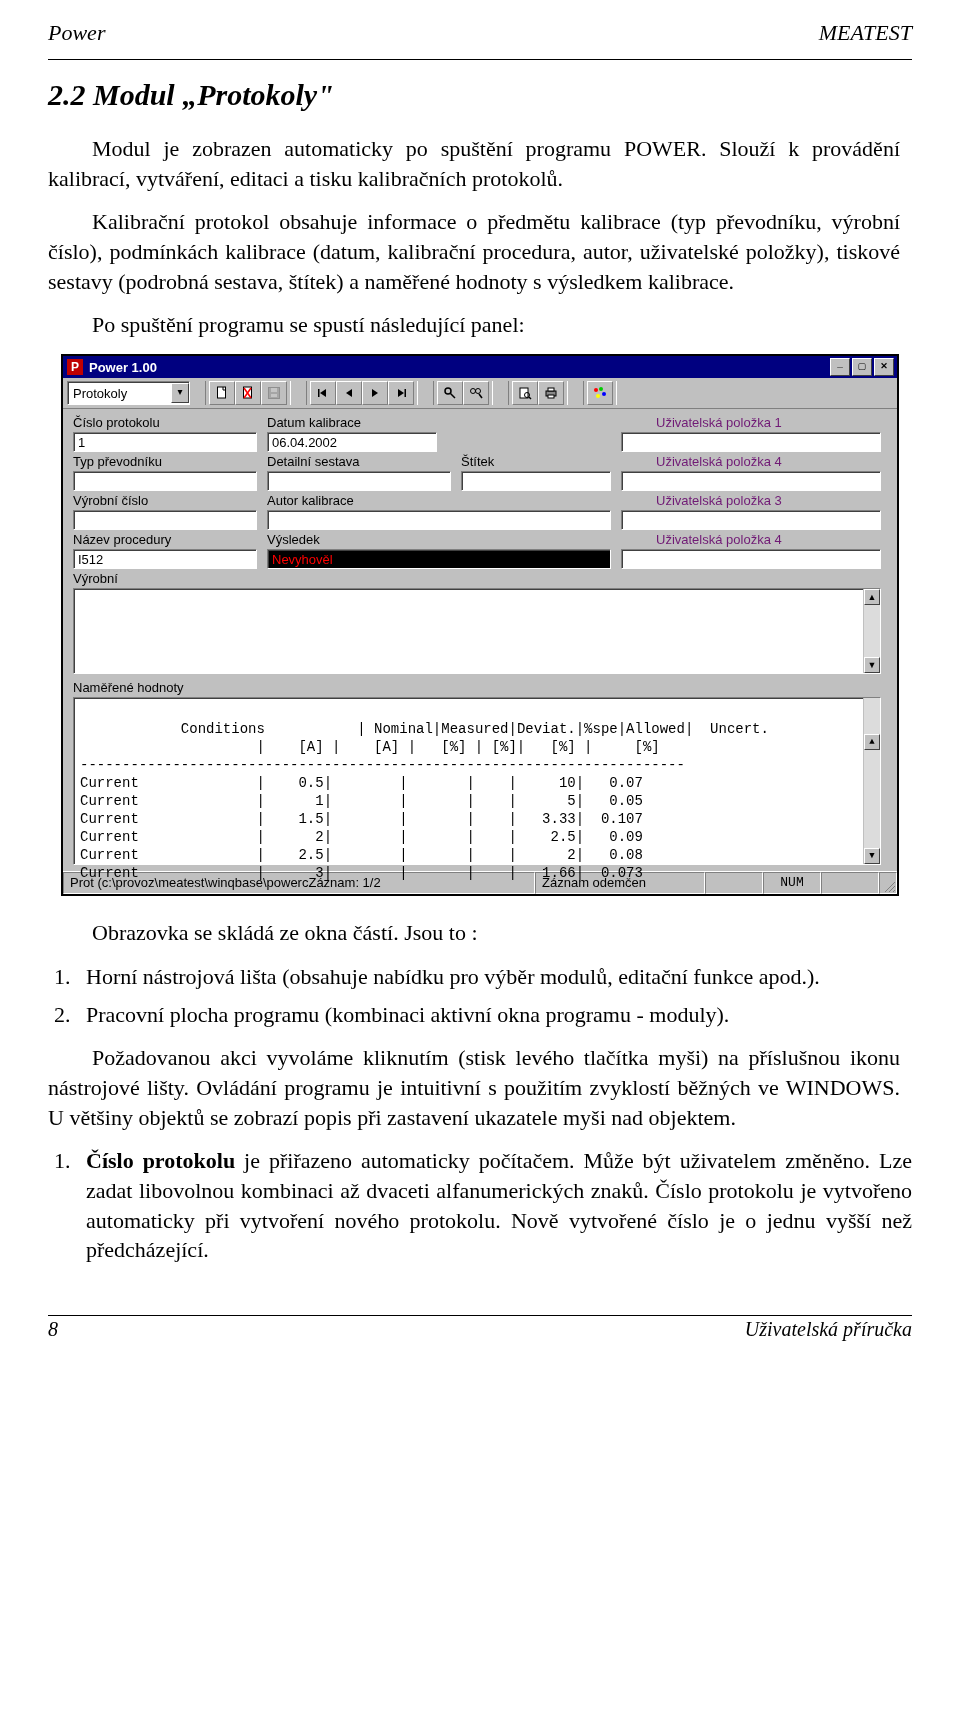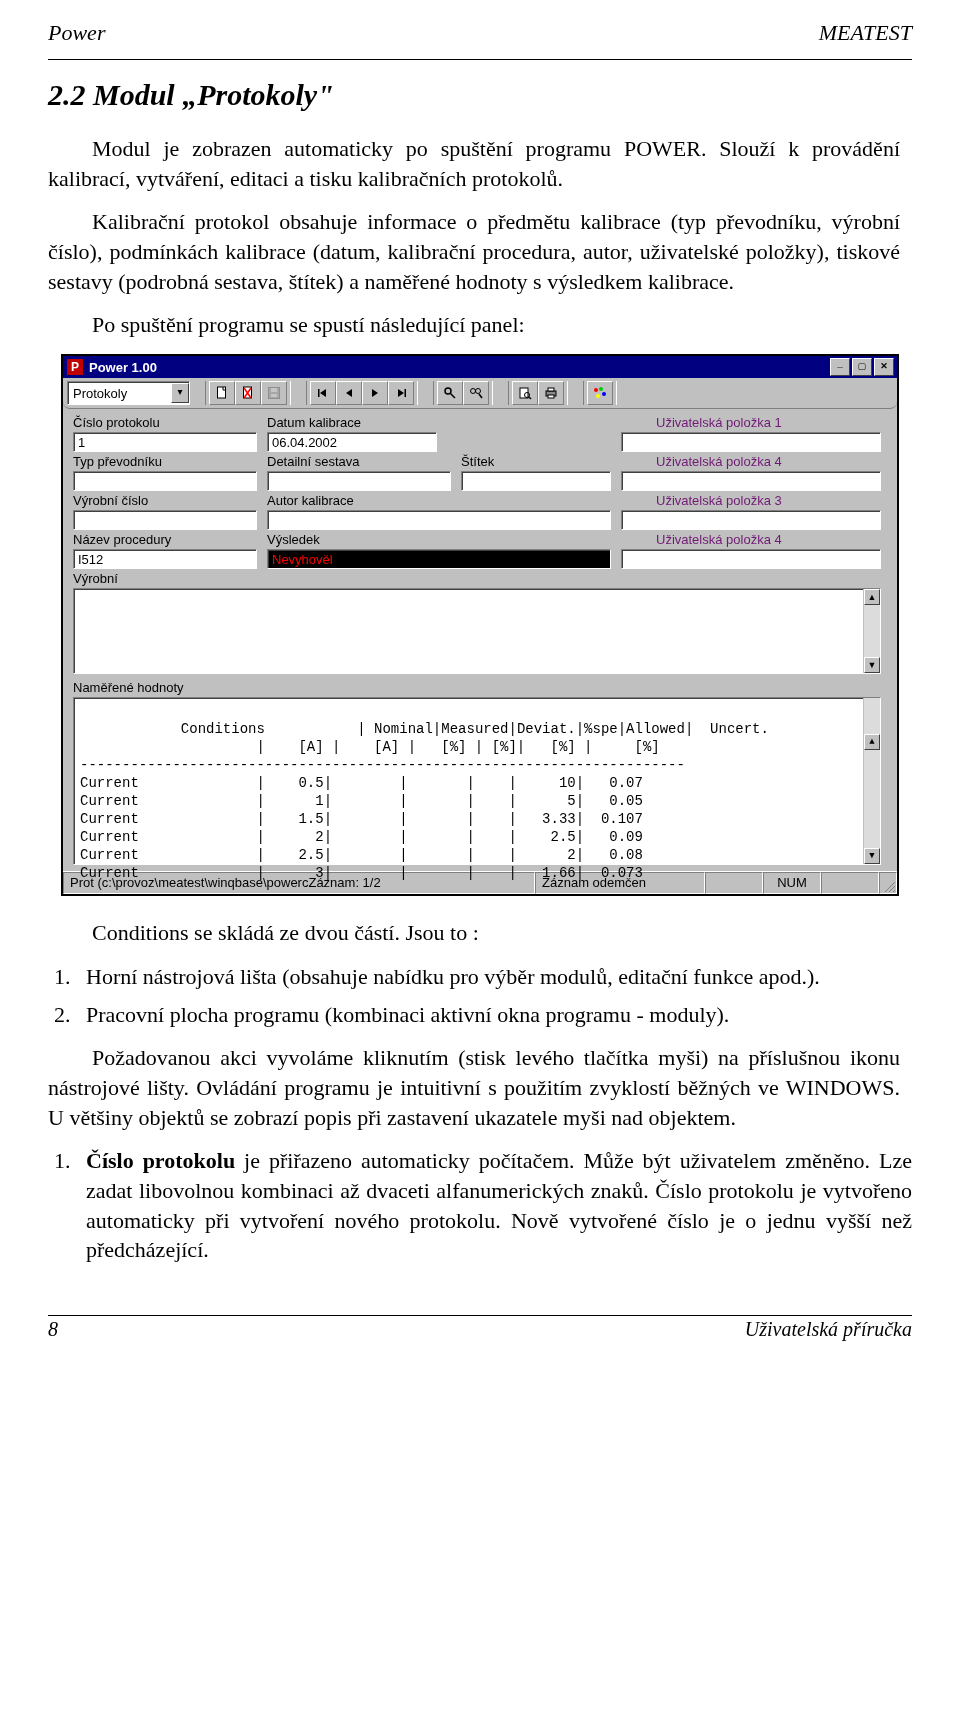--- a/index.html
+++ b/index.html
@@ -111,21 +111,20 @@
   }
   .title-btn.min::after { content: "_"; font-weight: bold; position: relative; top: -3px; }
   .title-btn.max::after { content: "▢"; font-size: 9px; }
   .title-btn.close::after { content: "✕"; font-size: 9px; font-weight: bold; }
 
   .toolbar {
     display: flex;
     padding: 3px 4px;
     gap: 15px;
     border-bottom: 1px solid #808080;
-    border-radius: 7px;
   }
   .dropdown-mod {
     display: flex;
     align-items: center;
     background: #fff;
     border-top: 1px solid #808080;
     border-left: 1px solid #808080;
     border-right: 1px solid #fff;
     border-bottom: 1px solid #fff;
     box-shadow: inset 1px 1px 0 #404040;
@@ -266,21 +265,21 @@
     border-top: 1px solid #808080;
     border-left: 1px solid #808080;
     border-right: 1px solid #fff;
     border-bottom: 1px solid #fff;
     padding: 2px 6px;
     box-sizing: border-box;
     background: #c0c0c0;
     line-height: 16px;
   }
   .scell.grow { flex: 1; }
-  .scell.small { width: 58px; text-align: center; }
+  .scell.small { width: 58px; text-align: center; font-family: Liberation Mono, monospace; }
   .scell.grip {
     width: 18px;
     position: relative;
   }
   .scell.grip svg { position: absolute; right: 1px; bottom: 1px; }
 
 </style>
 </head>
 <body>
 
@@ -500,21 +499,21 @@
       <div class="scell grip">
         <svg width="12" height="12">
             <line x1="2" y1="12" x2="12" y2="2" stroke="#808080"></line>
             <line x1="6" y1="12" x2="12" y2="6" stroke="#808080"></line>
             <line x1="10" y1="12" x2="12" y2="10" stroke="#808080"></line>
           </svg>
       </div>
     </div>
   </div>
 
-  <p class="body-text indent">Conditions se skládá ze dvou částí. Jsou to :</p>
+  <p class="body-text indent">Obrazovka se skládá ze okna částí. Jsou to :</p>
 
   <ol class="numlist">
     <li>Horní nástrojová lišta (obsahuje nabídku pro výběr modulů, editační funkce apod.).</li>
     <li>Pracovní plocha programu (kombinaci aktivní okna programu - moduly).</li>
   </ol>
 
   <p class="body-text indent">Požadovanou akci vyvoláme kliknutím (stisk levého tlačítka myši) na příslušnou ikonu nástrojové lišty. Ovládání programu je intuitivní s použitím zvyklostí běžných ve WINDOWS. U většiny objektů se zobrazí popis při zastavení ukazatele myši nad objektem.</p>
 
   <ol class="numlist">
     <li><span class="lead">Číslo protokolu</span><span> je přiřazeno automaticky počítačem. Může být uživatelem změněno. Lze zadat libovolnou kombinaci až dvaceti alfanumerických znaků. Číslo protokolu je vytvořeno automaticky při vytvoření nového protokolu. Nově vytvořené číslo je o jednu vyšší než předcházející.</span></li>

